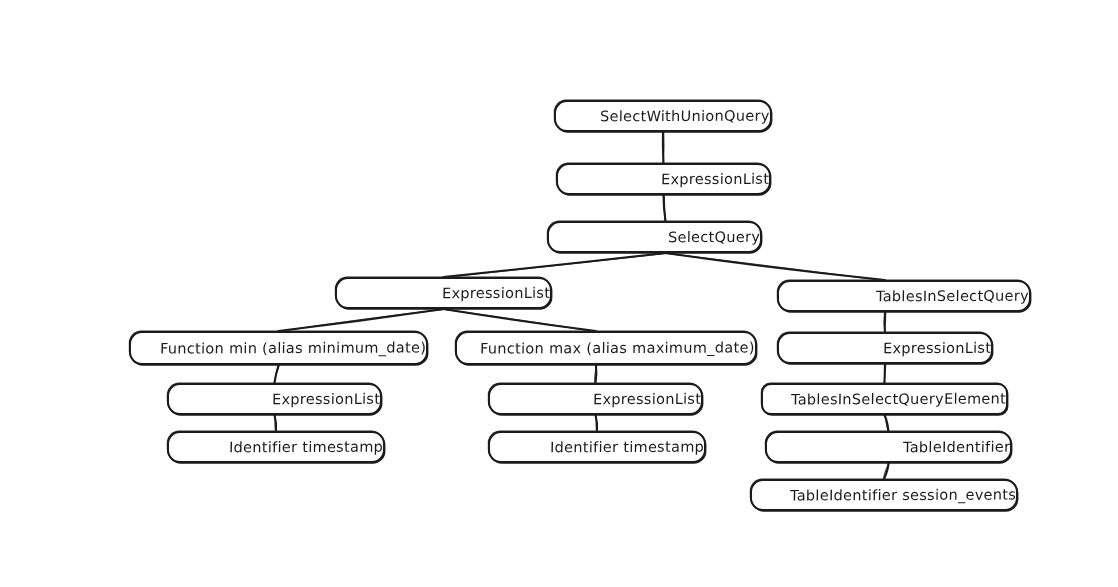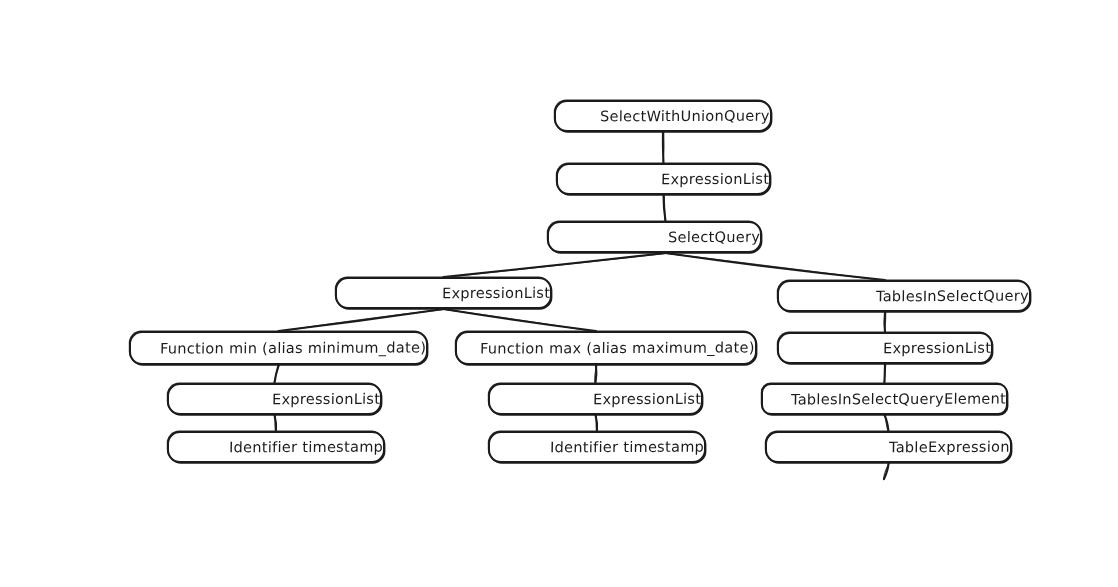--- a/index.html
+++ b/index.html
@@ -148,15 +148,18 @@
     <div class="node" style="left: 761px; top: 383px; width: 247px; height: 32px; border-radius: 10px;">
       <span class="label">TablesInSelectQueryElement</span>
     </div>
     <div class="node" style="left: 167px; top: 431px; width: 218px; height: 32px;">
       <span class="label">Identifier timestamp</span>
     </div>
     <div class="node" style="left: 488px; top: 431px; width: 218px; height: 32px;">
       <span class="label">Identifier timestamp</span>
     </div>
     <div class="node" style="left: 765px; top: 431px; width: 247px; height: 32px;">
-      <span class="label">TableExpression</span>
+      <span class="label">TableIdentifier</span>
+    </div>
+    <div class="node" style="left: 750px; top: 479px; width: 268px; height: 32px;">
+      <span class="label">TableIdentifier session_events</span>
     </div>
   </div>
 
 </body></html>

